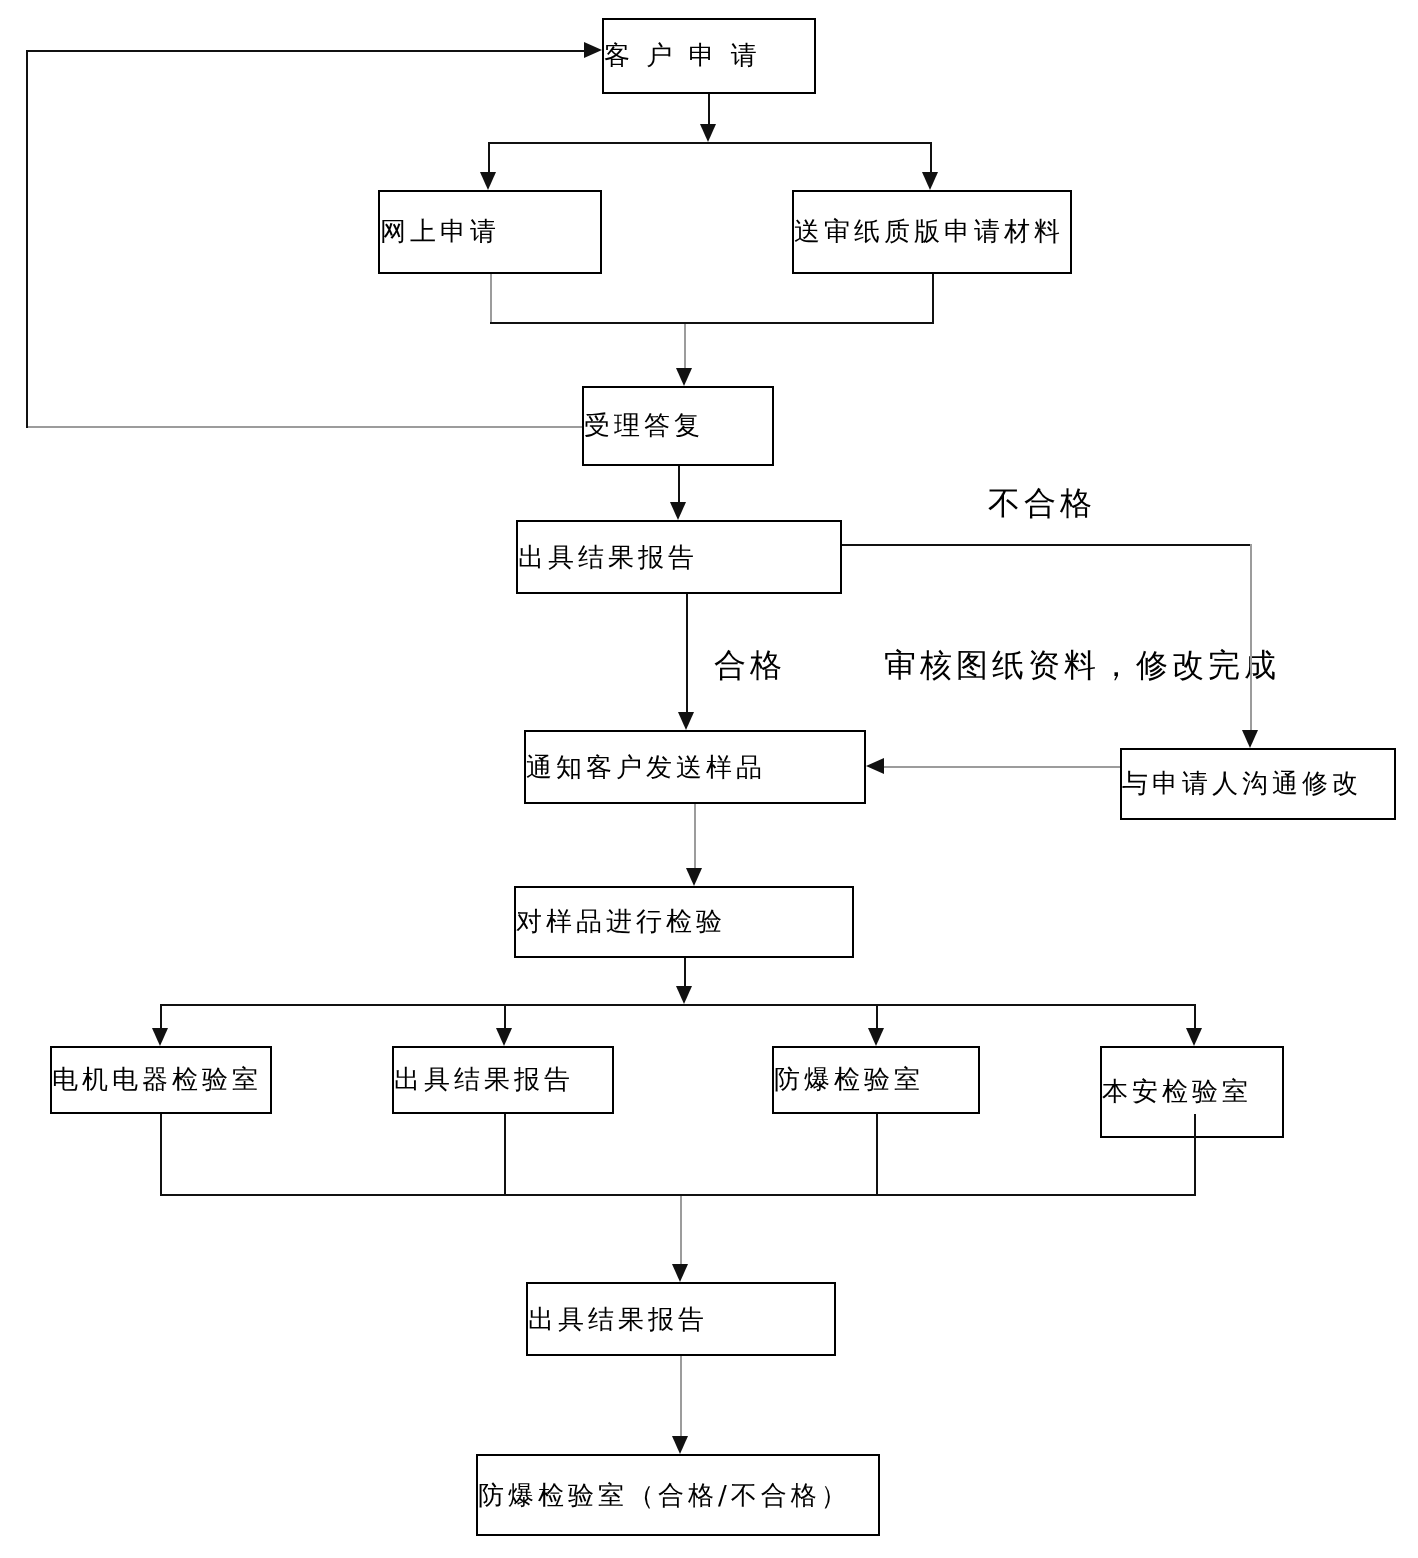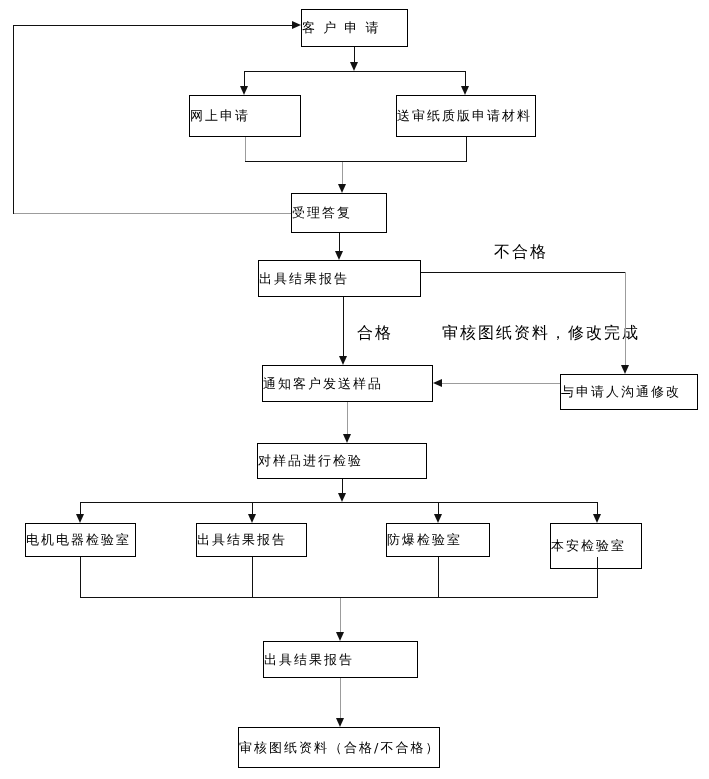--- a/index.html
+++ b/index.html
@@ -72,21 +72,21 @@
   <div class="node" style="left:386px;top:523px;width:104px;height:34px">
       <span>防爆检验室</span>
     </div>
   <div class="node" style="left:550px;top:523px;width:92px;height:46px">
       <span>本安检验室</span>
     </div>
   <div class="node" style="left:263px;top:641px;width:155px;height:37px">
       <span>出具结果报告</span>
     </div>
   <div class="node" style="left:238px;top:727px;width:202px;height:41px">
-      <span>审核图纸资料（合格/不合格）</span>
+      <span>防爆检验室（合格/不合格）</span>
     </div>
 
   <div class="elabel" style="left:494px;top:242px">不合格</div>
   <div class="elabel" style="left:357px;top:323px">合格</div>
   <div class="elabel" style="left:442px;top:323px">审核图纸资料，修改完成</div>
 
   <div class="hline gray" style="left:13px;top:213px;width:278px"></div>
   <div class="vline" style="left:13px;top:25px;height:189px"></div>
   <div class="hline" style="left:13px;top:25px;width:279px"></div>
   <div class="arr-r" style="left:292px;top:21px"></div>

